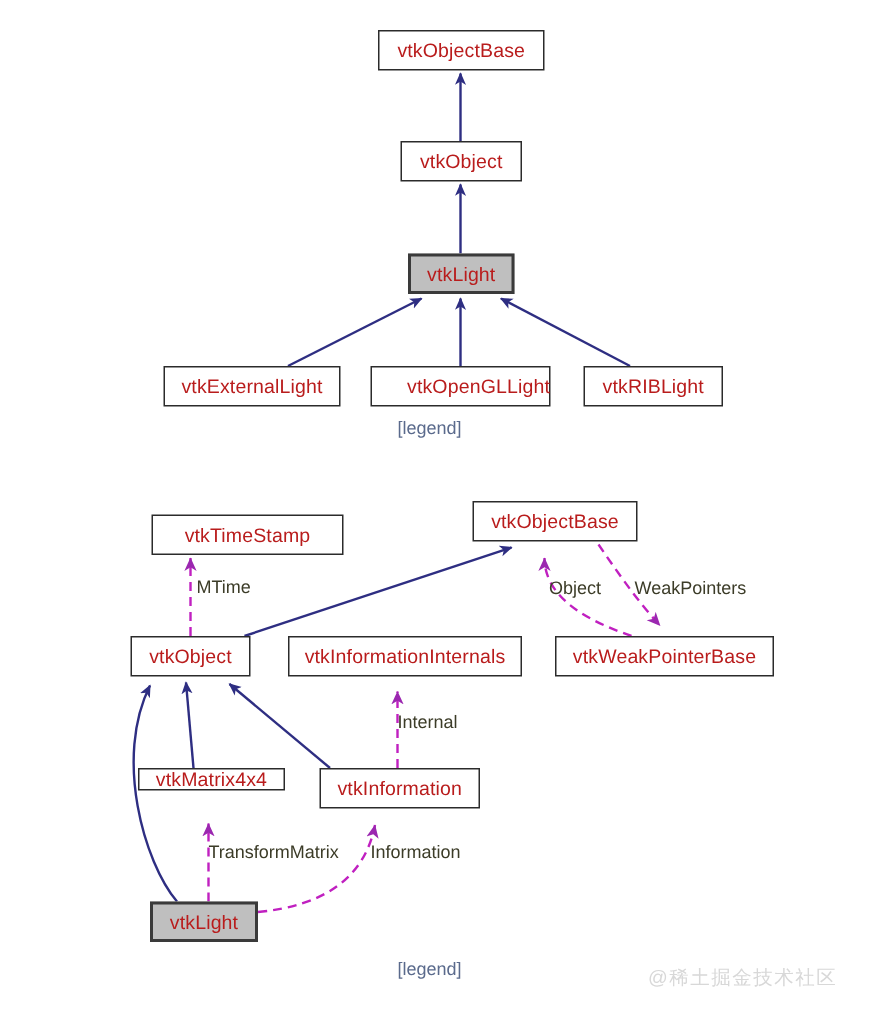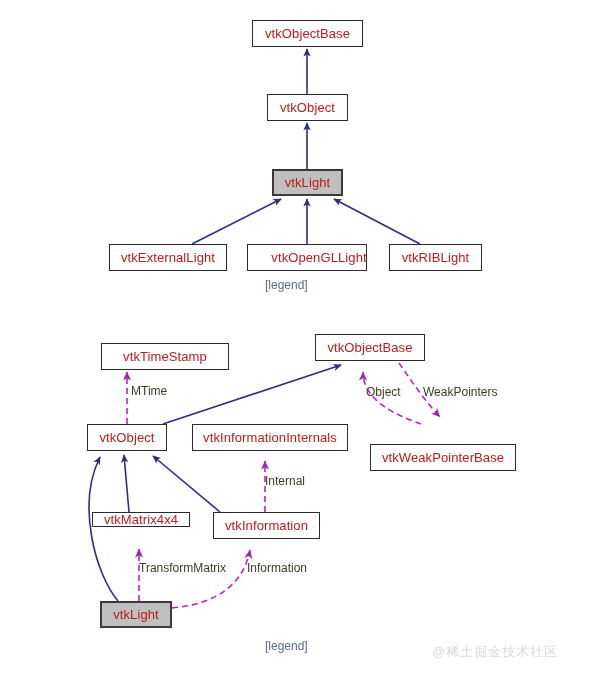--- a/index.html
+++ b/index.html
@@ -138,21 +138,21 @@
   <div class="node-box" style="left:109px; top:244px; width:118px; height:27px;text-align:center;">vtkExternalLight</div>
   <div class="node-box" style="left:247px; top:244px; width:120px; height:27px;padding-left:24px;">vtkOpenGLLight</div>
   <div class="node-box" style="left:389px; top:244px; width:93px; height:27px;">vtkRIBLight</div>
 
   <div class="legend-label" style="left:265px; top:279px;">[legend]</div>
 
   <div class="node-box" style="left:74px; top:343px; width:128px; height:27px;margin-left:27px;">vtkTimeStamp</div>
   <div class="node-box" style="left:315px; top:334px; width:110px; height:27px;">vtkObjectBase</div>
   <div class="node-box" style="left:87px; top:424px; width:80px; height:27px;">vtkObject</div>
   <div class="node-box" style="left:192px; top:424px; width:156px; height:27px;">vtkInformationInternals</div>
-  <div class="node-box" style="left:370px; top:424px; width:146px; height:27px;margin-top:20px;">vtkWeakPointerBase</div>
+  <div class="node-box" style="left:370px; top:424px; width:146px; height:27px;">vtkWeakPointerBase</div>
   <div class="node-box" style="left:92px; top:512px; width:98px; height:15px;">vtkMatrix4x4</div>
   <div class="node-box" style="left:213px; top:512px; width:107px; height:27px;">vtkInformation</div>
   <div class="node-box highlight" style="left:100px; top:601px; width:72px; height:27px;">vtkLight</div>
 
   <div class="edge-label" style="left:131px; top:385px;">MTime</div>
   <div class="edge-label" style="left:366px; top:386px;">Object</div>
   <div class="edge-label" style="left:423px; top:386px;">WeakPointers</div>
   <div class="edge-label" style="left:265px; top:475px;">Internal</div>
   <div class="edge-label" style="left:139px; top:562px;">TransformMatrix</div>
   <div class="edge-label" style="left:247px; top:562px;">Information</div>

